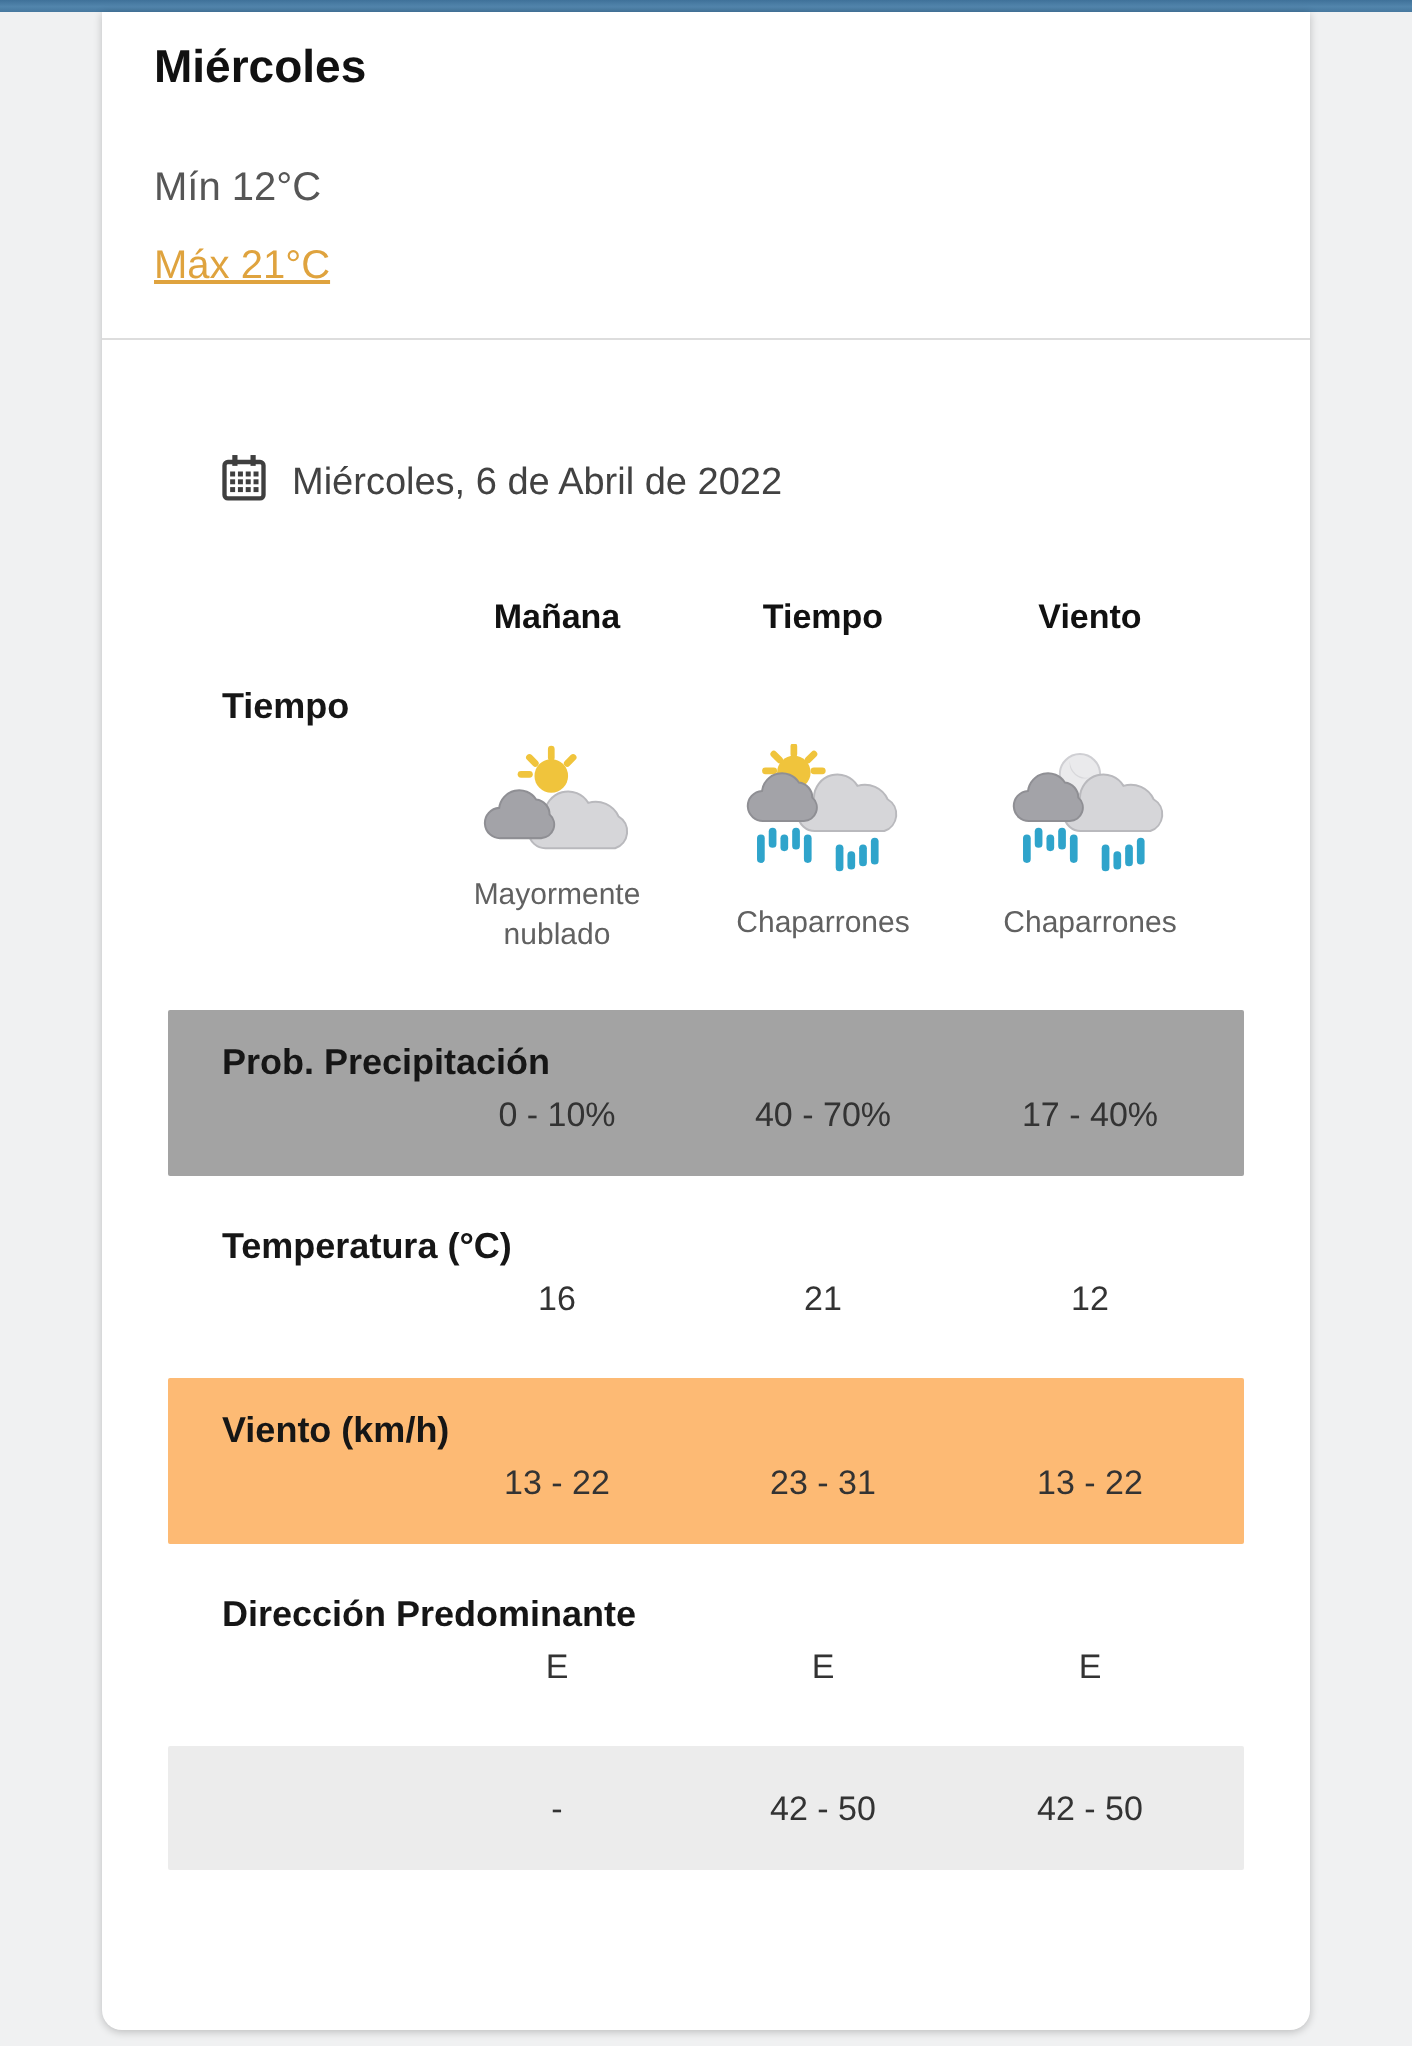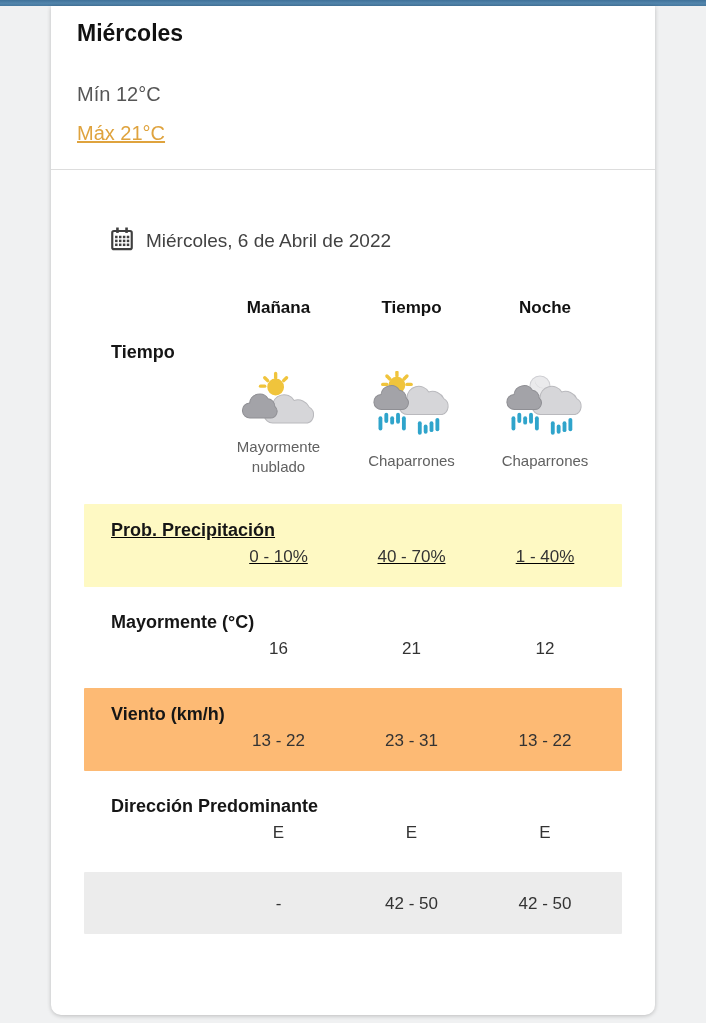--- a/index.html
+++ b/index.html
@@ -110,21 +110,21 @@
           </g>
         </svg>
       </span>
       <span class="date-text">Miércoles, 6 de Abril de 2022</span>
     </div>
 
     <div class="grid col-headers">
       <div class="cell"></div>
       <div class="cell">Mañana</div>
       <div class="cell">Tiempo</div>
-      <div class="cell">Noche</div>
+      <div class="cell">Viento</div>
     </div>
 
     <div class="tiempo-label">Tiempo</div>
 
     <div class="grid tiempo-icons">
       <div class="cell"></div>
 
       <div class="cell cond">
         <span>
           <svg width="84" height="58" viewBox="0 0 100 69">
@@ -212,32 +212,32 @@
               <rect x="78" y="56" width="4.6" height="16" rx="2.3"></rect>
             </g>
           </svg>
         </span>
         <div class="cond-caption">Chaparrones</div>
       </div>
     </div>
 
     <div class="rows-wrap">
 
-      <div class="data-row shaded" style="background: #fef9c3; text-decoration: underline;">
+      <div class="data-row shaded" style="background: #a3a3a3;">
         <div class="row-label">Prob. Precipitación</div>
         <div class="grid row-values">
           <div class="cell"></div>
           <div class="cell">0 - 10%</div>
           <div class="cell">40 - 70%</div>
-          <div class="cell">1 - 40%</div>
+          <div class="cell">17 - 40%</div>
         </div>
       </div>
 
       <div class="data-row">
-        <div class="row-label">Mayormente (°C)</div>
+        <div class="row-label">Temperatura (°C)</div>
         <div class="grid row-values">
           <div class="cell"></div>
           <div class="cell">16</div>
           <div class="cell">21</div>
           <div class="cell">12</div>
         </div>
       </div>
 
       <div class="data-row shaded" style="background: #fdba74;">
         <div class="row-label">Viento (km/h)</div>

